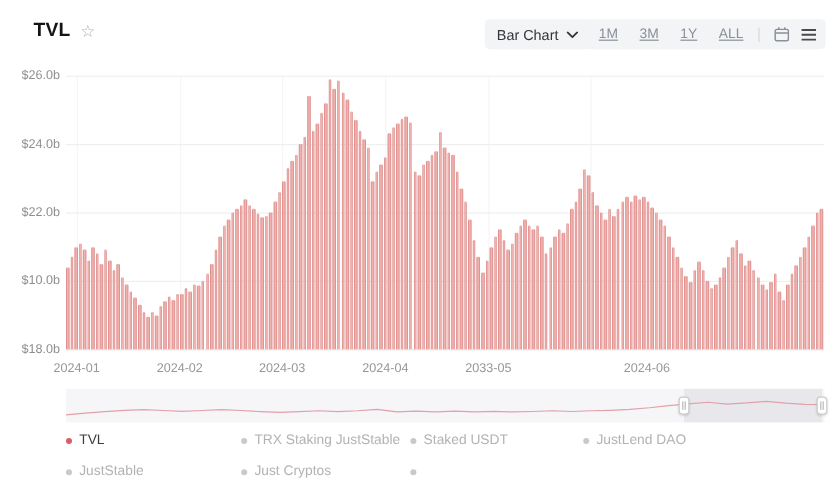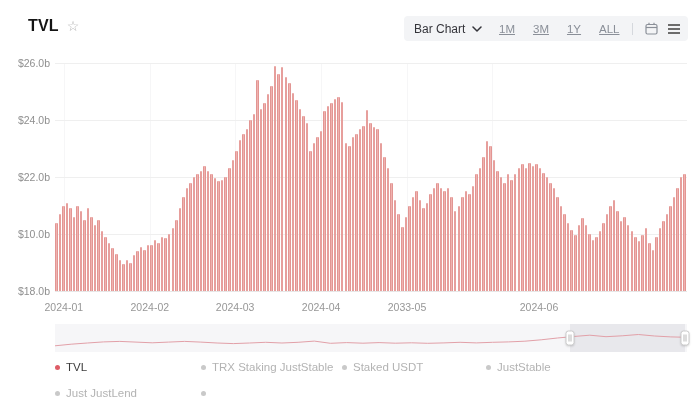--- a/index.html
+++ b/index.html
@@ -326,24 +326,28 @@
       <div class="legend-item inactive">
         <span class="legend-dot"></span>
         <span class="legend-label">TRX Staking JustStable</span>
       </div>
       <div class="legend-item inactive">
         <span class="legend-dot"></span>
         <span class="legend-label">Staked USDT</span>
       </div>
       <div class="legend-item inactive">
         <span class="legend-dot"></span>
+        <span class="legend-label">JustLend DAO</span>
+      </div>
+      <div class="legend-item inactive">
+        <span class="legend-dot"></span>
         <span class="legend-label">JustStable</span>
       </div>
       <div class="legend-item inactive">
         <span class="legend-dot"></span>
-        <span class="legend-label">Just JustLend</span>
+        <span class="legend-label">Just Cryptos</span>
       </div>
       <div class="legend-item inactive">
         <span class="legend-dot"></span>
       </div>
     </div>
 
 </div>
 
 </body></html>

